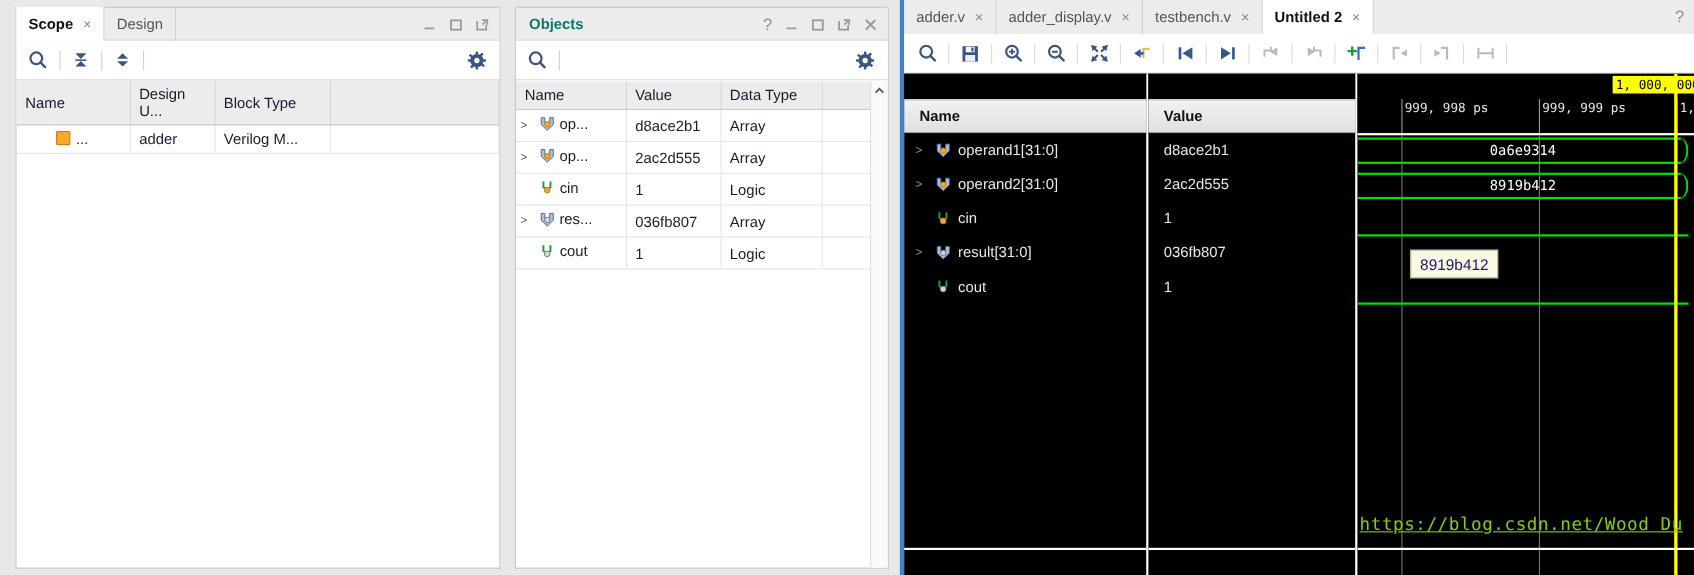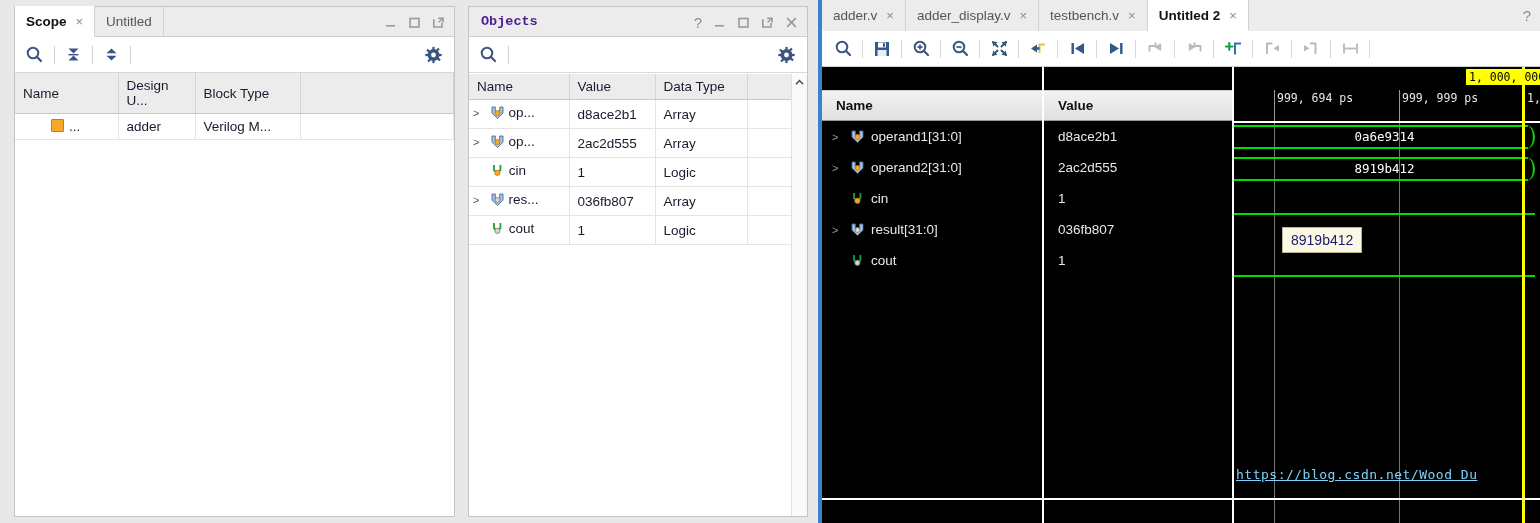--- a/index.html
+++ b/index.html
@@ -20,21 +20,21 @@
     display:flex;align-items:center;position:relative;box-sizing:border-box;
   }
   .tabstrip{display:flex;align-items:stretch;height:31px;text-align:right;}
   .tab{
     display:flex;align-items:center;gap:9px;padding:0 11px;height:31px;
     box-sizing:border-box;font-size:13.5px;color:#555;cursor:default;
     border-right:1px solid #d2d2d2;
   }
   .tab.active{background:#ffffff;color:#111;font-weight:bold;border-bottom:1px solid #fff;}
   .tab .x{color:#8a8a8a;font-size:13px;font-weight:normal;}
-  .hdr-title{font-weight:bold;font-size:13.5px;color:#4c1d95;padding-left:12px;font-family:Liberation Mono, monospace;}
+  .hdr-title{font-weight:bold;font-size:13.5px;color:#0f766e;padding-left:12px;}
   .ph-ctrls{position:absolute;right:9px;top:0;height:31px;display:flex;align-items:center;gap:11px;color:#9a9a9a;}
   .ic{display:inline-block;line-height:0;}
 
   
   .ftoolbar{
     height:36px;background:#fff;border-bottom:1px solid #d8d8d8;
     display:flex;align-items:center;padding:0 10px;box-sizing:border-box;position:relative;
   }
   .ftoolbar .sep{width:1px;height:18px;background:#d0d0d0;margin:0 10px;}
   .ftoolbar .gear{position:absolute;right:12px;top:50%;transform:translateY(-50%);}
@@ -132,37 +132,37 @@
     position:absolute;left:0;right:0;top:0;height:24px;line-height:24px;text-align:center;
     color:#fff;font-family:"DejaVu Sans Mono",monospace;font-size:12.5px;
   }
   .logic-hi{position:absolute;height:2px;background:#00e000;}
 
   .tooltip{
     position:absolute;background:#fbf8e3;border:1px solid #b8b392;color:#1a1a6e;
     font-size:14px;padding:4px 8px;white-space:nowrap;z-index:40;
   }
   .watermark{
-    position:absolute;color:#7dd3fc;font-family:"DejaVu Sans Mono",monospace;font-size:13px;
+    position:absolute;color:#84cc16;font-family:"DejaVu Sans Mono",monospace;font-size:16px;
     text-decoration:underline;white-space:nowrap;letter-spacing:.5px;
   }
   .hsplit{position:absolute;left:0;right:0;height:2px;background:#fff;}
 </style>
 </head>
 <body>
 
 <div class="panel" id="scope-panel">
   <div class="ph">
     <div class="tabstrip">
       <div class="tab active">
         <span>Scope</span>
         <span class="x">×</span>
       </div>
       <div class="tab">
-        <span>Untitled</span>
+        <span>Design</span>
       </div>
     </div>
     <div class="ph-ctrls">
       <span class="ic">
         <svg width="13" height="13" viewBox="0 0 13 13">
             <rect x="2" y="9" width="9" height="1.6" fill="#9a9a9a"></rect>
           </svg>
       </span>
       <span class="ic">
         <svg width="13" height="13" viewBox="0 0 13 13">
@@ -628,21 +628,21 @@
         <div class="wrow value">1</div>
         <div class="wrow value">036fb807</div>
         <div class="wrow value">1</div>
         <div class="hsplit" style="top:431px;"></div>
       </div>
 
       <div class="col-wave">
 
         <div class="ruler">
           <div class="rtick" style="left:40px;"></div>
-          <div class="rlabel" style="left:40px;">999, 694 ps</div>
+          <div class="rlabel" style="left:40px;">999, 998 ps</div>
           <div class="rtick" style="left:165px;"></div>
           <div class="rlabel" style="left:165px;">999, 999 ps</div>
           <div class="rtick" style="left:290px;"></div>
           <div class="rlabel" style="left:290px;">1, 0</div>
         </div>
         <div class="rulerline"></div>
 
         <div class="gridv" style="left:40px;"></div>
         <div class="gridv" style="left:165px;"></div>
 

